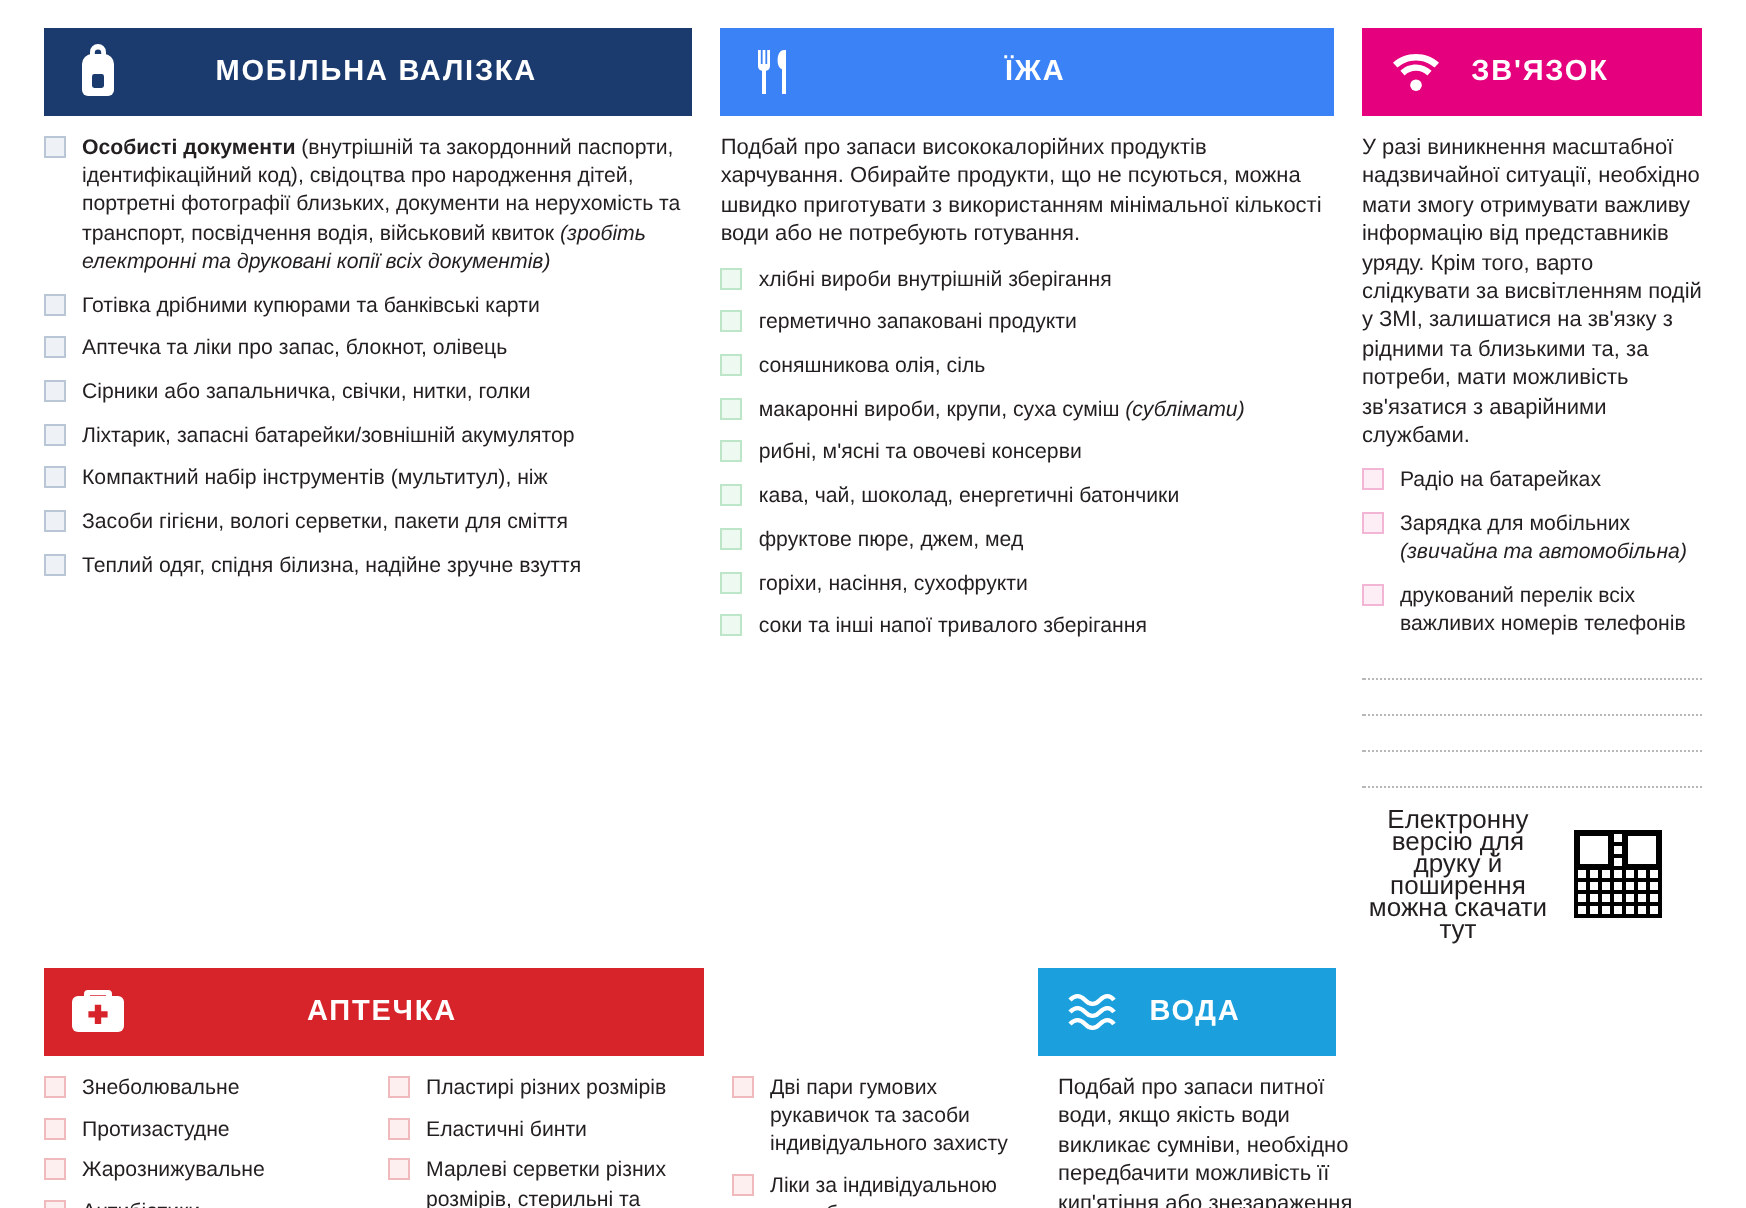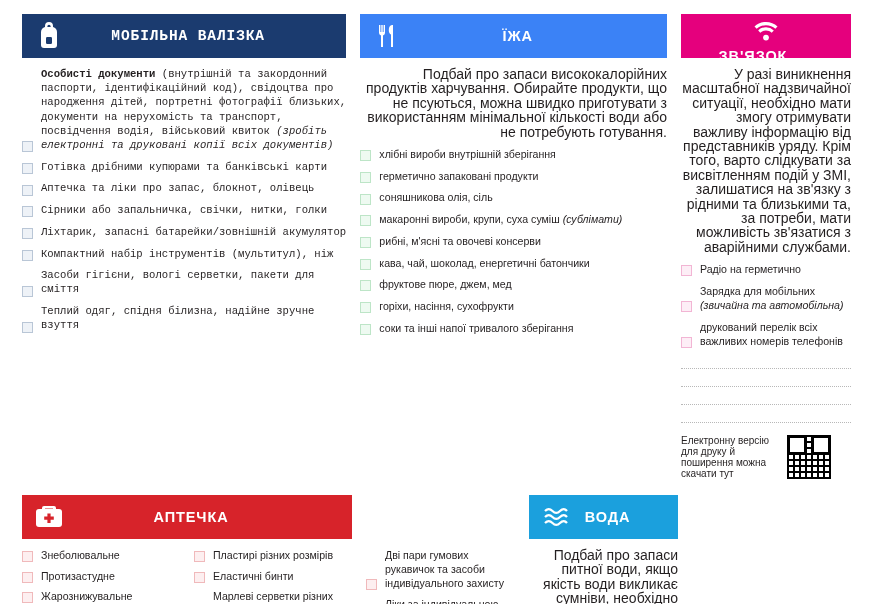--- a/index.html
+++ b/index.html
@@ -22,45 +22,45 @@
     width: 34px; height: 34px; flex: 0 0 34px;
     display: flex; align-items: center; justify-content: center;
   }
   .hdr .ttl {
     flex: 1; text-align: center;
     font-size: 14.5px; font-weight: bold; letter-spacing: .9px;
     padding-right: 26px;
   }
   .navy  { background: #1b3b6f; }
   .green { background: #3b82f6; }
-  .pink  { background: #e5007d; flex-direction: column; }
+  .pink  { background: #e5007d; }
   .red   { background: #d7232a; }
   .blue  { background: #1ba0dd; }
 
   
   .row { display: flex; gap: 14px; }
-  .r1c1 { width: 330px; font-family: Liberation Mono, monospace; }
+  .r1c1 { width: 330px; }
   .r1c2 { width: 312px; }
   .r1c3 { width: 173px; }
 
   .r2c1 { width: 330px; }
   .r2c2 { width: 312px; }
   .r2c3 { width: 173px; }
 
   .body { padding-top: 9px; }
 
   p.para {
-    font-size: 14px; line-height: 14.4px; text-align: right;
+    font-size: 11px; line-height: 14.4px; text-align: left;
     margin-bottom: 8px;
   }
 
   
   ul.cl { list-style: none; }
   ul.cl li {
-    display: flex; align-items: flex-end;
+    display: flex; align-items: flex-start;
     font-size: 10.6px; line-height: 14.2px;
     margin-bottom: 7.5px;
   }
   ul.cl.tight li { margin-bottom: 6.5px; }
   .box {
     flex: 0 0 11px; width: 11px; height: 11px;
     border: 1px solid #b9c6d6; background: #eef2f7;
     margin-right: 8px; margin-top: 1px;
   }
   .box.red   { border-color: #f0b9bb; background: #fdeff0; }
@@ -72,21 +72,21 @@
 
   .two { display: flex; gap: 14px; }
   .two > div { width: 158px; }
 
   .dotline {
     border-bottom: 1px dotted #b8b8b8;
     height: 13px; margin-bottom: 5px;
   }
 
   .qr-wrap { display: flex; align-items: center; gap: 8px; margin-top: 10px; }
-  .qr-cap { font-size: 10px; line-height: 11px; width: 96px; }
+  .qr-cap { font-size: 13px; line-height: 11px; width: 96px; text-align: center; }
   .qr {
     width: 48px; height: 48px; flex: 0 0 48px;
     background:
       linear-gradient(90deg,#000 2px,transparent 2px) 0 0/6px 6px,
       linear-gradient(#000 2px,transparent 2px) 0 0/6px 6px,
       #fff;
     border: 2px solid #fff;
     outline: 1px solid #fff;
     position: relative;
   }
@@ -217,21 +217,21 @@
             <circle cx="14" cy="18.6" r="2.9" fill="#fff"></circle>
           </svg>
         </span>
         <span class="ttl">ЗВ'ЯЗОК</span>
       </div>
       <div class="body">
         <p class="para">У разі виникнення масштабної надзвичайної ситуації, необхідно мати змогу отримувати важливу інформацію від представників уряду. Крім того, варто слідкувати за висвітленням подій у ЗМІ, залишатися на зв'язку з рідними та близькими та, за потреби, мати можливість зв'язатися з аварійними службами.</p>
         <ul class="cl">
           <li>
               <span class="box pink"></span>
-              <span class="txt">Радіо на герметично</span>
+              <span class="txt">Радіо на батарейках</span>
             </li>
           <li>
               <span class="box pink"></span>
               <span class="txt">Зарядка для мобільних <i>(звичайна та автомобільна)</i></span>
             </li>
           <li>
               <span class="box pink"></span>
               <span class="txt">друкований перелік всіх важливих номерів телефонів</span>
             </li>
         </ul>
@@ -297,21 +297,21 @@
                 <span class="box red"></span>
                 <span class="txt">Марлеві серветки різних розмірів, стерильні та нестерильні марлеві бинти</span>
               </li>
 
           </ul>
         </div>
       </div>
     </div>
 
     <div class="r2c2">
-      <div style="display:flex;gap:14px;">
+      <div style="display:flex;gap:4px;">
         <div style="width:149px;">
           <div style="height:44px;"></div>
         </div>
         <div style="width:149px;">
           <div class="hdr blue">
             <span class="ic">
               <svg width="26" height="22" viewBox="0 0 26 22">
                 <path d="M2 5c2.5-2.6 5-2.6 7.5 0S14.5 7.6 17 5s5-2.6 7 0" stroke="#fff" stroke-width="2.2" fill="none"></path>
                 <path d="M2 11c2.5-2.6 5-2.6 7.5 0s5 2.6 7.5 0 5-2.6 7 0" stroke="#fff" stroke-width="2.2" fill="none"></path>
                 <path d="M2 17c2.5-2.6 5-2.6 7.5 0s5 2.6 7.5 0 5-2.6 7 0" stroke="#fff" stroke-width="2.2" fill="none"></path>

